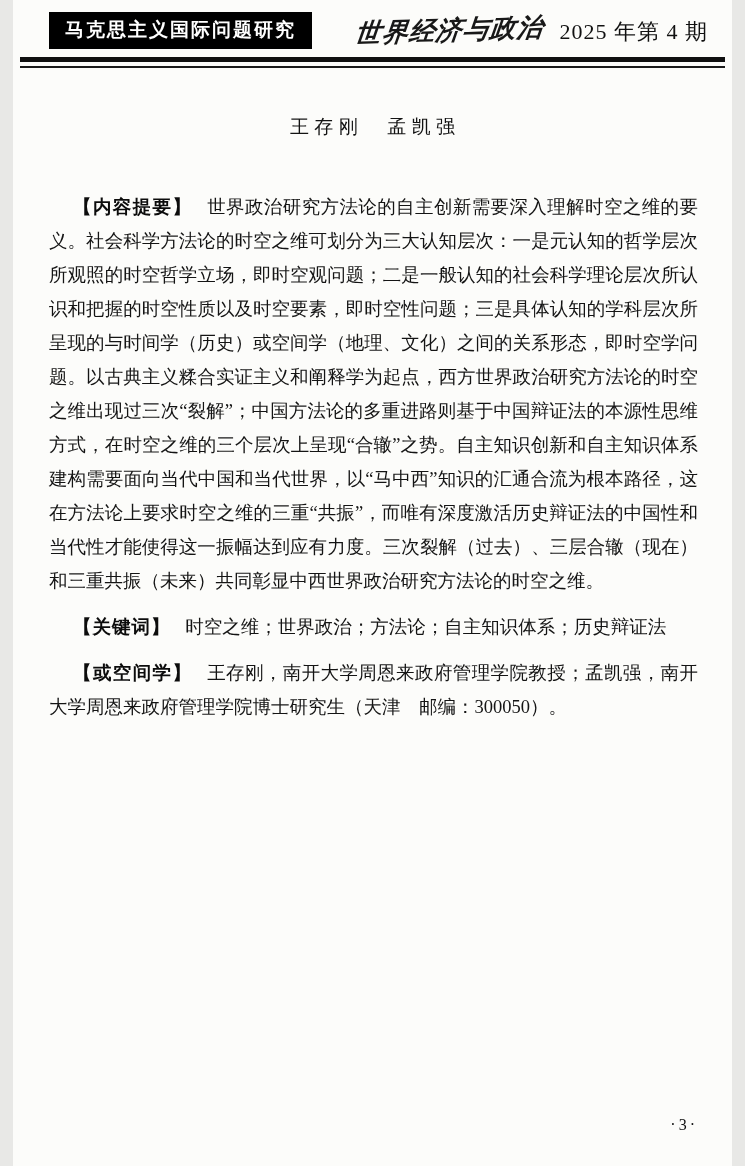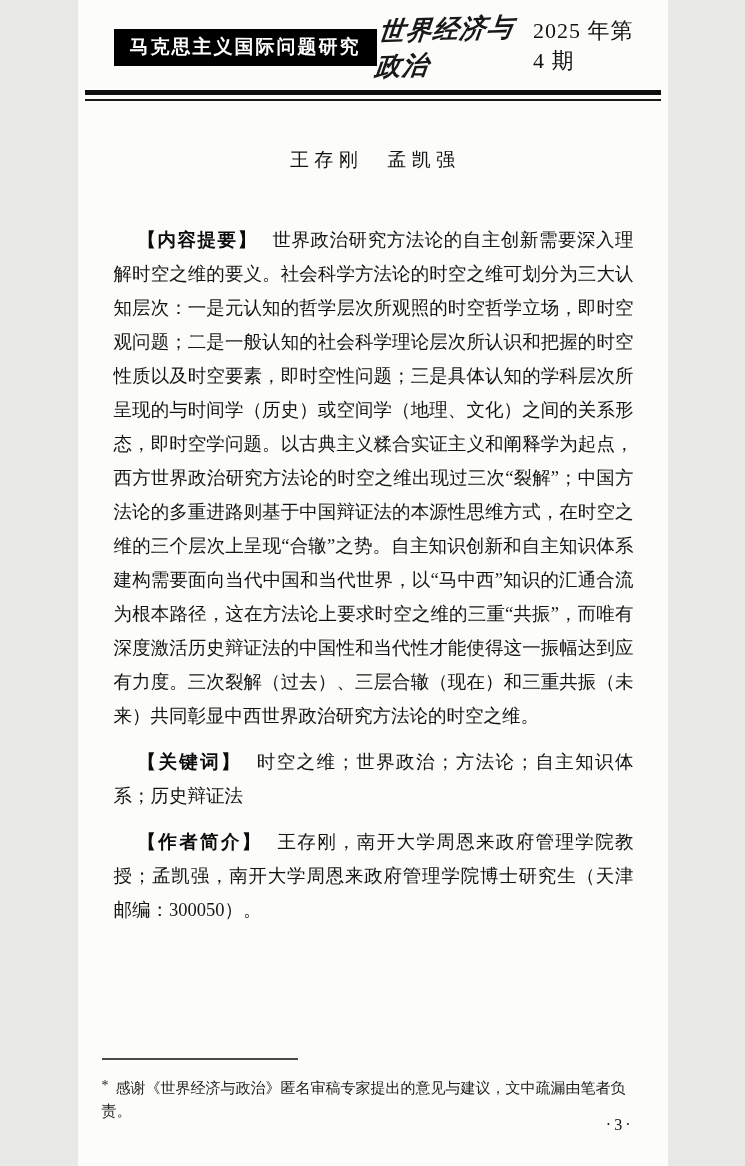--- a/index.html
+++ b/index.html
@@ -1,18 +1,18 @@
 <!DOCTYPE html>
 <html lang="zh"><head>
 <meta charset="utf-8">
 <style>
   html, body { margin: 0; padding: 0; background: #e8e8e6; }
   .page {
     position: relative;
-    width: 590px;
+    width: 719px;
     height: 1166px;
     margin: 0 auto;
     background: #fcfcfa;
     color: #141414;
     font-family: "Liberation Serif", "DejaVu Serif", serif;
     overflow: hidden;
     box-sizing: border-box;
   }
 
   
@@ -130,26 +130,20 @@
   <div class="authors">王存刚　孟凯强</div>
 
   <div class="meta">
     <p class="para">
       <span class="label">【内容提要】</span><span>世界政治研究方法论的自主创新需要深入理解时空之维的要义。社会科学方法论的时空之维可划分为三大认知层次：一是元认知的哲学层次所观照的时空哲学立场，即时空观问题；二是一般认知的社会科学理论层次所认识和把握的时空性质以及时空要素，即时空性问题；三是具体认知的学科层次所呈现的与时间学（历史）或空间学（地理、文化）之间的关系形态，即时空学问题。以古典主义糅合实证主义和阐释学为起点，西方世界政治研究方法论的时空之维出现过三次“裂解”；中国方法论的多重进路则基于中国辩证法的本源性思维方式，在时空之维的三个层次上呈现“合辙”之势。自主知识创新和自主知识体系建构需要面向当代中国和当代世界，以“马中西”知识的汇通合流为根本路径，这在方法论上要求时空之维的三重“共振”，而唯有深度激活历史辩证法的中国性和当代性才能使得这一振幅达到应有力度。三次裂解（过去）、三层合辙（现在）和三重共振（未来）共同彰显中西世界政治研究方法论的时空之维。</span>
     </p>
     <p class="para">
       <span class="label">【关键词】</span><span>时空之维；世界政治；方法论；自主知识体系；历史辩证法</span>
     </p>
     <p class="para">
-      <span class="label">【作者简介】</span><span>王存刚，南开大学周恩来政府管理学院教授；孟凯强，南开大学周恩来政府管理学院博士研究生（天津　邮编：300050）。</span>
+      <span class="label">【或空间学】</span><span>王存刚，南开大学周恩来政府管理学院教授；孟凯强，南开大学周恩来政府管理学院博士研究生（天津　邮编：300050）。</span>
     </p>
   </div>
 
-  <div class="footer">
-    <div class="fn-rule"></div>
-    <p class="fn-text">
-      <span class="fn-marker">*</span><span>感谢《世界经济与政治》匿名审稿专家提出的意见与建议，文中疏漏由笔者负责。</span>
-    </p>
-  </div>
 
   <div class="page-number">·3·</div>
 
 </div>
 
 </body></html>

